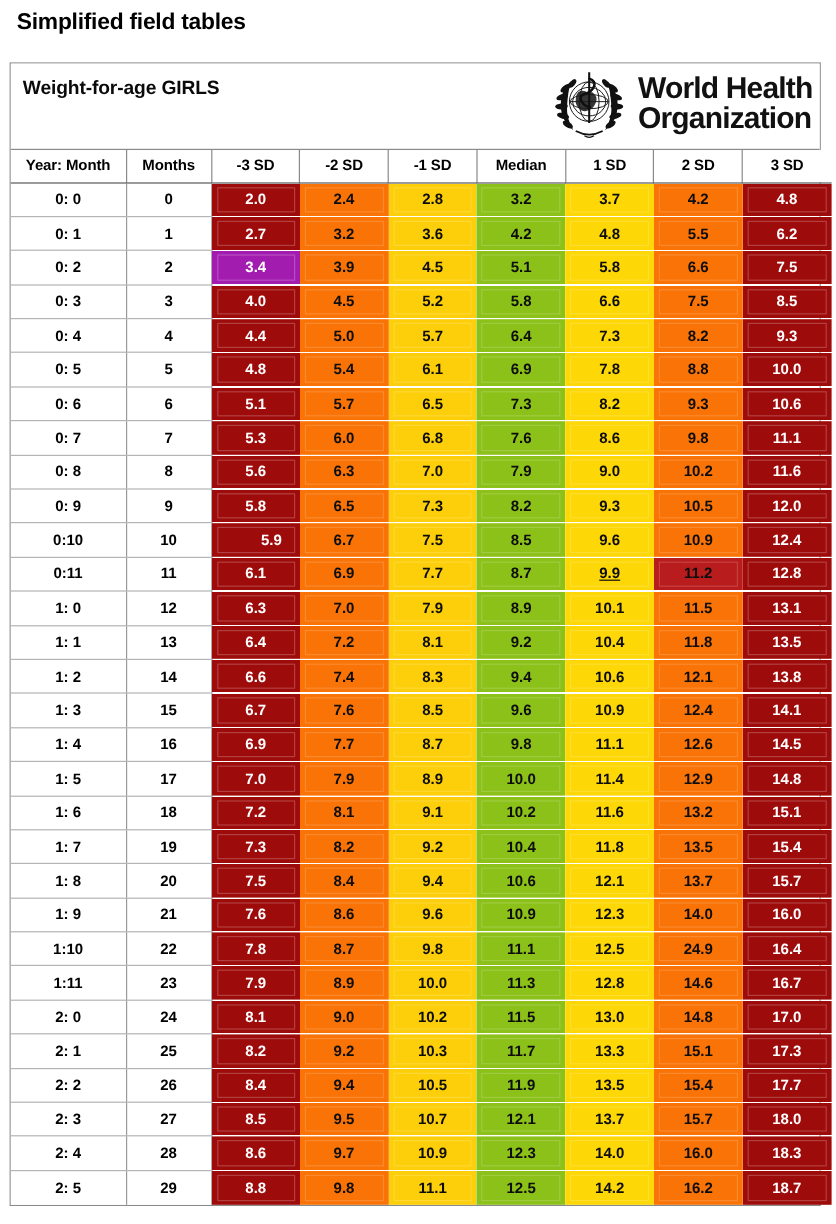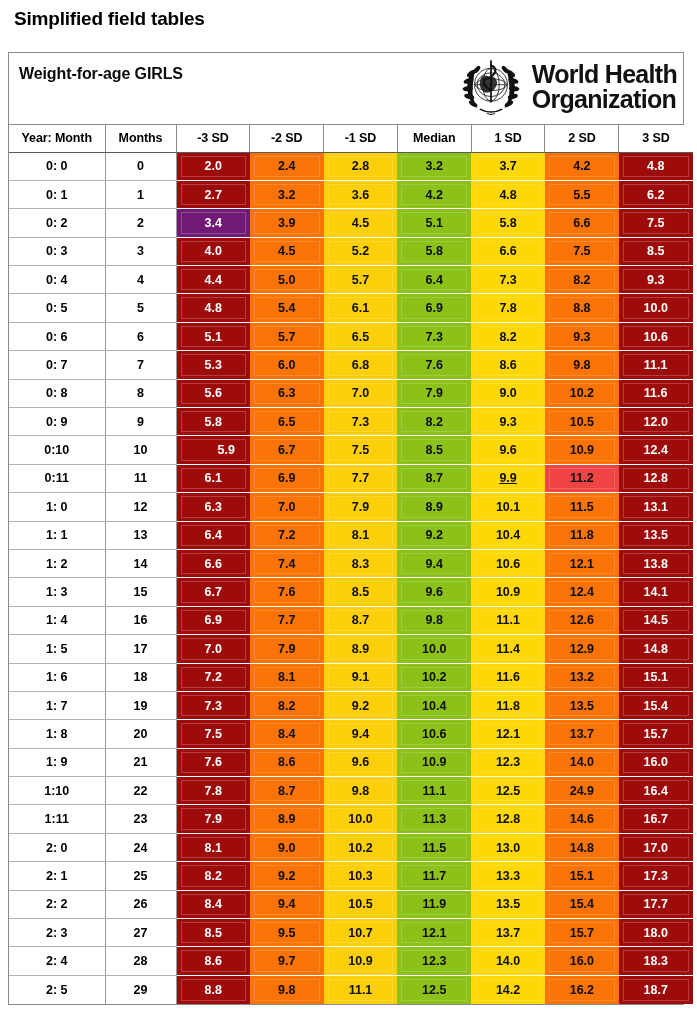--- a/index.html
+++ b/index.html
@@ -276,21 +276,21 @@
             <td class="v sd2n" style="background-color: rgb(249, 115, 6);">3.2</td>
             <td class="v sd1n" style="background-color: rgb(253, 207, 11);">3.6</td>
             <td class="v med" style="background-color: rgb(140, 193, 26);">4.2</td>
             <td class="v sd1p" style="background-color: rgb(253, 215, 6);">4.8</td>
             <td class="v sd2p" style="background-color: rgb(249, 115, 6);">5.5</td>
             <td class="v sd3p" style="background-color: rgb(158, 11, 11);">6.2</td>
           </tr>
           <tr>
             <td class="lbl">0: 2</td>
             <td class="mo">2</td>
-            <td class="v sd3n" style="background-color: #701a75;">3.4</td>
+            <td class="v sd3n" style="background-color: #a21caf;">3.4</td>
             <td class="v sd2n" style="background-color: rgb(249, 115, 6);">3.9</td>
             <td class="v sd1n" style="background-color: rgb(253, 207, 11);">4.5</td>
             <td class="v med" style="background-color: rgb(140, 193, 26);">5.1</td>
             <td class="v sd1p" style="background-color: rgb(253, 215, 6);">5.8</td>
             <td class="v sd2p" style="background-color: rgb(249, 115, 6);">6.6</td>
             <td class="v sd3p" style="background-color: rgb(158, 11, 11);">7.5</td>
           </tr>
           <tr>
             <td class="lbl">0: 3</td>
             <td class="mo">3</td>
@@ -380,21 +380,21 @@
             <td class="v sd3p" style="background-color: rgb(158, 11, 11);">12.4</td>
           </tr>
           <tr>
             <td class="lbl">0:11</td>
             <td class="mo">11</td>
             <td class="v sd3n" style="background-color: rgb(158, 11, 11);">6.1</td>
             <td class="v sd2n" style="background-color: rgb(249, 115, 6);">6.9</td>
             <td class="v sd1n" style="background-color: rgb(253, 207, 11);">7.7</td>
             <td class="v med" style="background-color: rgb(140, 193, 26);">8.7</td>
             <td class="v sd1p" style="background-color: rgb(253, 215, 6); text-decoration: underline;">9.9</td>
-            <td class="v sd2p" style="background-color: #ef4444;">11.2</td>
+            <td class="v sd2p" style="background-color: #b91c1c;">11.2</td>
             <td class="v sd3p" style="background-color: rgb(158, 11, 11);">12.8</td>
           </tr>
           <tr>
             <td class="lbl">1: 0</td>
             <td class="mo">12</td>
             <td class="v sd3n" style="background-color: rgb(158, 11, 11);">6.3</td>
             <td class="v sd2n" style="background-color: rgb(249, 115, 6);">7.0</td>
             <td class="v sd1n" style="background-color: rgb(253, 207, 11);">7.9</td>
             <td class="v med" style="background-color: rgb(140, 193, 26);">8.9</td>
             <td class="v sd1p" style="background-color: rgb(253, 215, 6);">10.1</td>

